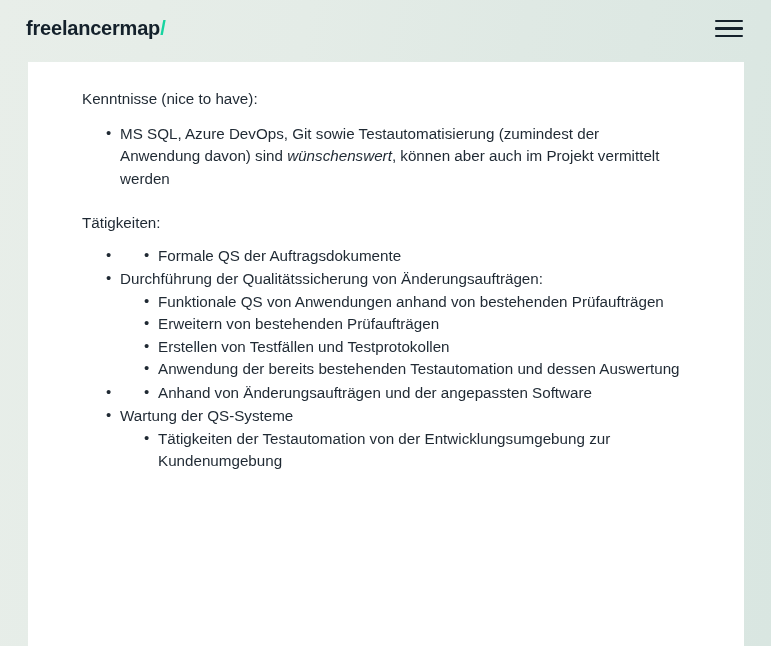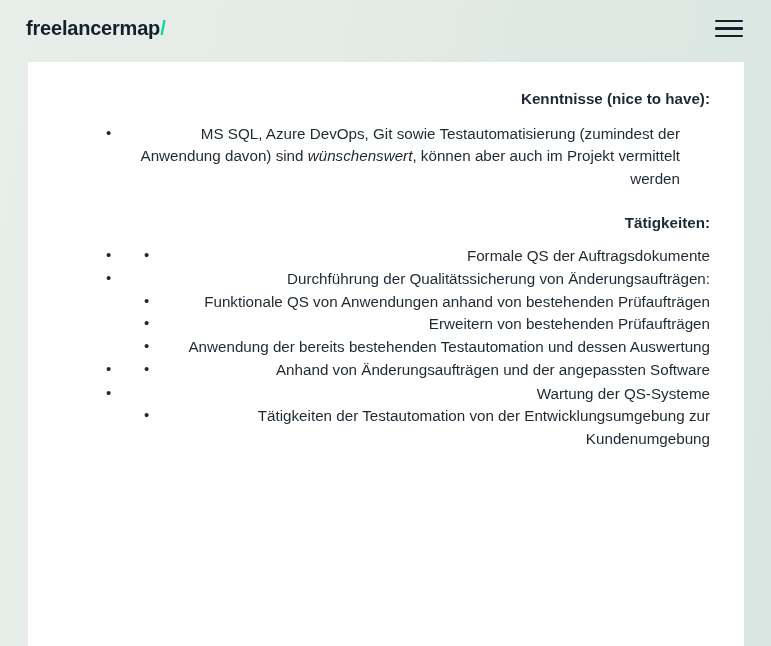--- a/index.html
+++ b/index.html
@@ -12,21 +12,20 @@
     overflow: hidden;
     font-family: "Liberation Sans", sans-serif;
     background: #ffffff;
   }
   .page {
     position: relative;
     width: 771px;
     height: 646px;
     background: linear-gradient(100deg, #e8eee9 0%, #e4ece7 35%, #dfe9e4 60%, #d9e6e1 100%);
     overflow: hidden;
-    text-align: right;
   }
   .topbar {
     position: relative;
     height: 57px;
     display: flex;
     align-items: center;
     justify-content: space-between;
     padding: 0 26px 0 26px;
     box-sizing: border-box;
   }
@@ -70,21 +69,21 @@
   }
   .doc {
     color: #1f2933;
     font-size: 15.2px;
     line-height: 1.48;
   }
   .section-title {
     margin: 8px 0 4px 0;
     font-size: 15.2px;
     color: #1f2933;
-    font-weight: 700;
+    font-weight: 400;
   }
   .section-title.second {
     margin-top: 22px;
   }
   ul.lvl1 {
     margin: 10px 0 0 0;
     padding-left: 24px;
     list-style: none;
   }
   ul.lvl1 > li {
@@ -168,20 +167,21 @@
         <li>
           <ul class="lvl2">
             <li>Formale QS der Auftragsdokumente</li>
           </ul>
         </li>
         <li>
           <span>Durchführung der Qualitätssicherung von Änderungsaufträgen:</span>
           <ul class="lvl2">
             <li>Funktionale QS von Anwendungen anhand von bestehenden Prüfaufträgen</li>
             <li>Erweitern von bestehenden Prüfaufträgen</li>
+            <li>Erstellen von Testfällen und Testprotokollen</li>
             <li>Anwendung der bereits bestehenden Testautomation und dessen Auswertung</li>
           </ul>
         </li>
         <li>
           <ul class="lvl2">
             <li>Anhand von Änderungsaufträgen und der angepassten Software</li>
           </ul>
         </li>
         <li>
           <span>Wartung der QS-Systeme</span>

